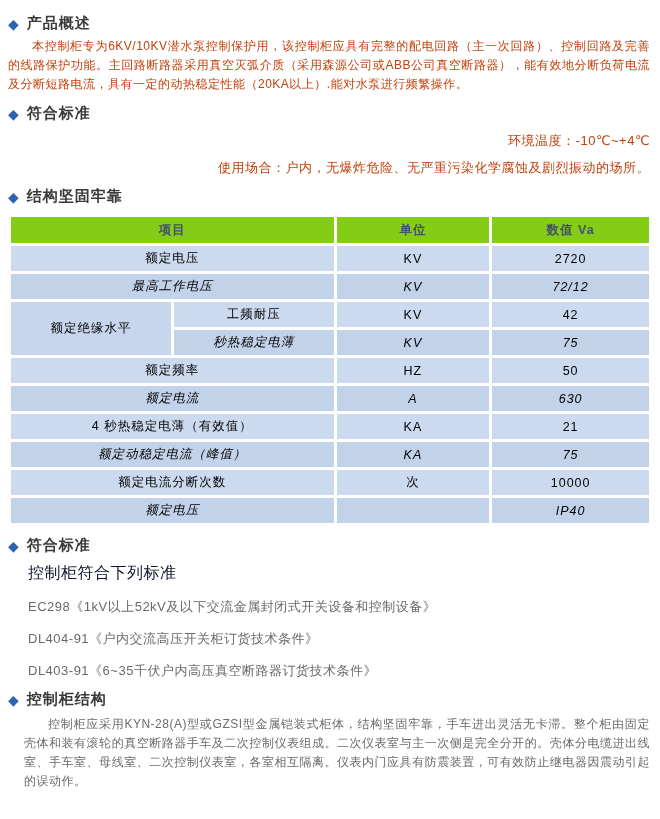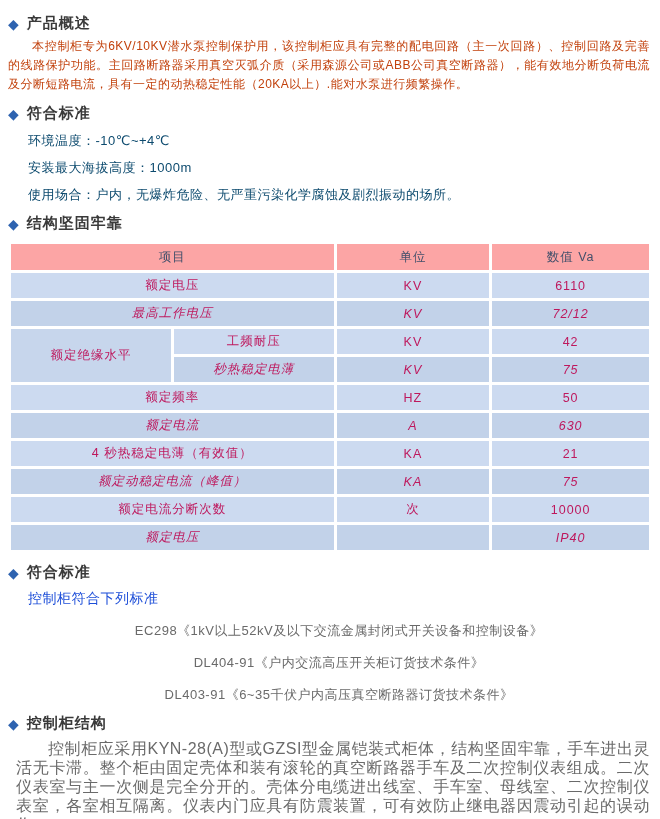--- a/index.html
+++ b/index.html
@@ -21,49 +21,49 @@
   .diamond{
     color:#2e63b0;font-size:14px;margin-right:7px;font-weight:normal;
     line-height:1;
   }
   .body-p{
     font-size:12px;color:#c2410c;line-height:19px;
     margin:4px 0 10px 0;text-indent:2em;letter-spacing:0.5px;
     text-align:justify;
   }
   .cond-line{
-    font-size:13px;color:#0c4a6e;margin:9px 0 9px 20px;letter-spacing:0.5px;
+    font-size:13px;color:#c2410c;margin:9px 0 9px 20px;letter-spacing:0.5px;text-align:right;
   }
   table.params{
     border-collapse:collapse;table-layout:fixed;
     width:644px;margin:8px 0 6px 0;
   }
   table.params th, table.params td{
     border:3px solid #ffffff;
     text-align:center;vertical-align:middle;
     font-size:12.5px;letter-spacing:1px;
     height:23px;padding:1px 2px;
     overflow:hidden;white-space:nowrap;
   }
   table.params th{
-    background:#fca5a5;color:#43506b;font-weight:normal;height:24px;margin-top:40px;
+    background:#84cc16;color:#43506b;font-weight:bold;height:24px;margin-top:40px;
   }
-  table.params td{color:#be185d;}
+  table.params td{color:#000000;}
   tr.r-even td{background:#ccdaf0;}
   tr.r-odd td{background:#c2d2e9;font-style:italic;}
   td.group-cell{background:#c7d6ec !important;font-family:Liberation Mono, monospace;}
   .col-item-a{width:159px;}
   .col-item-b{width:159px;}
   .col-unit{width:152px;}
   .col-val{width:156px;}
-  .std-intro{font-size:14px;color:#1d4ed8;margin:8px 0 0 20px;letter-spacing:0.5px;}
-  .std-item{font-size:13px;color:#6a6a6a;margin:14px 0 0 20px;letter-spacing:0.5px;text-align:center;}
+  .std-intro{font-size:16px;color:#0f172a;margin:8px 0 0 20px;letter-spacing:0.5px;}
+  .std-item{font-size:13px;color:#6a6a6a;margin:14px 0 0 20px;letter-spacing:0.5px;}
   .struct-p{
-    font-size:16px;color:#6a6a6a;line-height:19px;
-    margin:6px 0 10px 8px;text-indent:2em;letter-spacing:0.5px;
+    font-size:12px;color:#6a6a6a;line-height:19px;
+    margin:6px 0 10px 16px;text-indent:2em;letter-spacing:0.5px;
     text-align:justify;
   }
 </style>
 </head>
 <body>
 
 <div class="page">
 
   <section>
     <h2 class="sec-h">
@@ -72,21 +72,20 @@
     </h2>
     <p class="body-p">本控制柜专为6KV/10KV潜水泵控制保护用，该控制柜应具有完整的配电回路（主一次回路）、控制回路及完善的线路保护功能。主回路断路器采用真空灭弧介质（采用森源公司或ABB公司真空断路器），能有效地分断负荷电流及分断短路电流，具有一定的动热稳定性能（20KA以上）.能对水泵进行频繁操作。</p>
   </section>
 
   <section>
     <h2 class="sec-h">
       <span class="diamond">◆</span>
       <span>符合标准</span>
     </h2>
     <p class="cond-line">环境温度：-10℃~+4℃</p>
-    <p class="cond-line">安装最大海拔高度：1000m</p>
     <p class="cond-line">使用场合：户内，无爆炸危险、无严重污染化学腐蚀及剧烈振动的场所。</p>
   </section>
 
   <section>
     <h2 class="sec-h">
       <span class="diamond">◆</span>
       <span>结构坚固牢靠</span>
     </h2>
     <table class="params">
       <colgroup>
@@ -99,21 +98,21 @@
         <tr>
           <th colspan="2">项目</th>
           <th>单位</th>
           <th>数值 Va</th>
         </tr>
       </thead>
       <tbody>
           <tr class="r-even">
             <td class="" colspan="2">额定电压</td>
             <td class="">KV</td>
-            <td class="">6110</td>
+            <td class="">2720</td>
           </tr>
           <tr class="r-odd">
             <td class="" colspan="2">最高工作电压</td>
             <td class="">KV</td>
             <td class="">72/12</td>
           </tr>
           <tr class="r-even">
             <td class="group-cell" rowspan="2">额定绝缘水平</td>
             <td class="">工频耐压</td>
             <td class="">KV</td>

